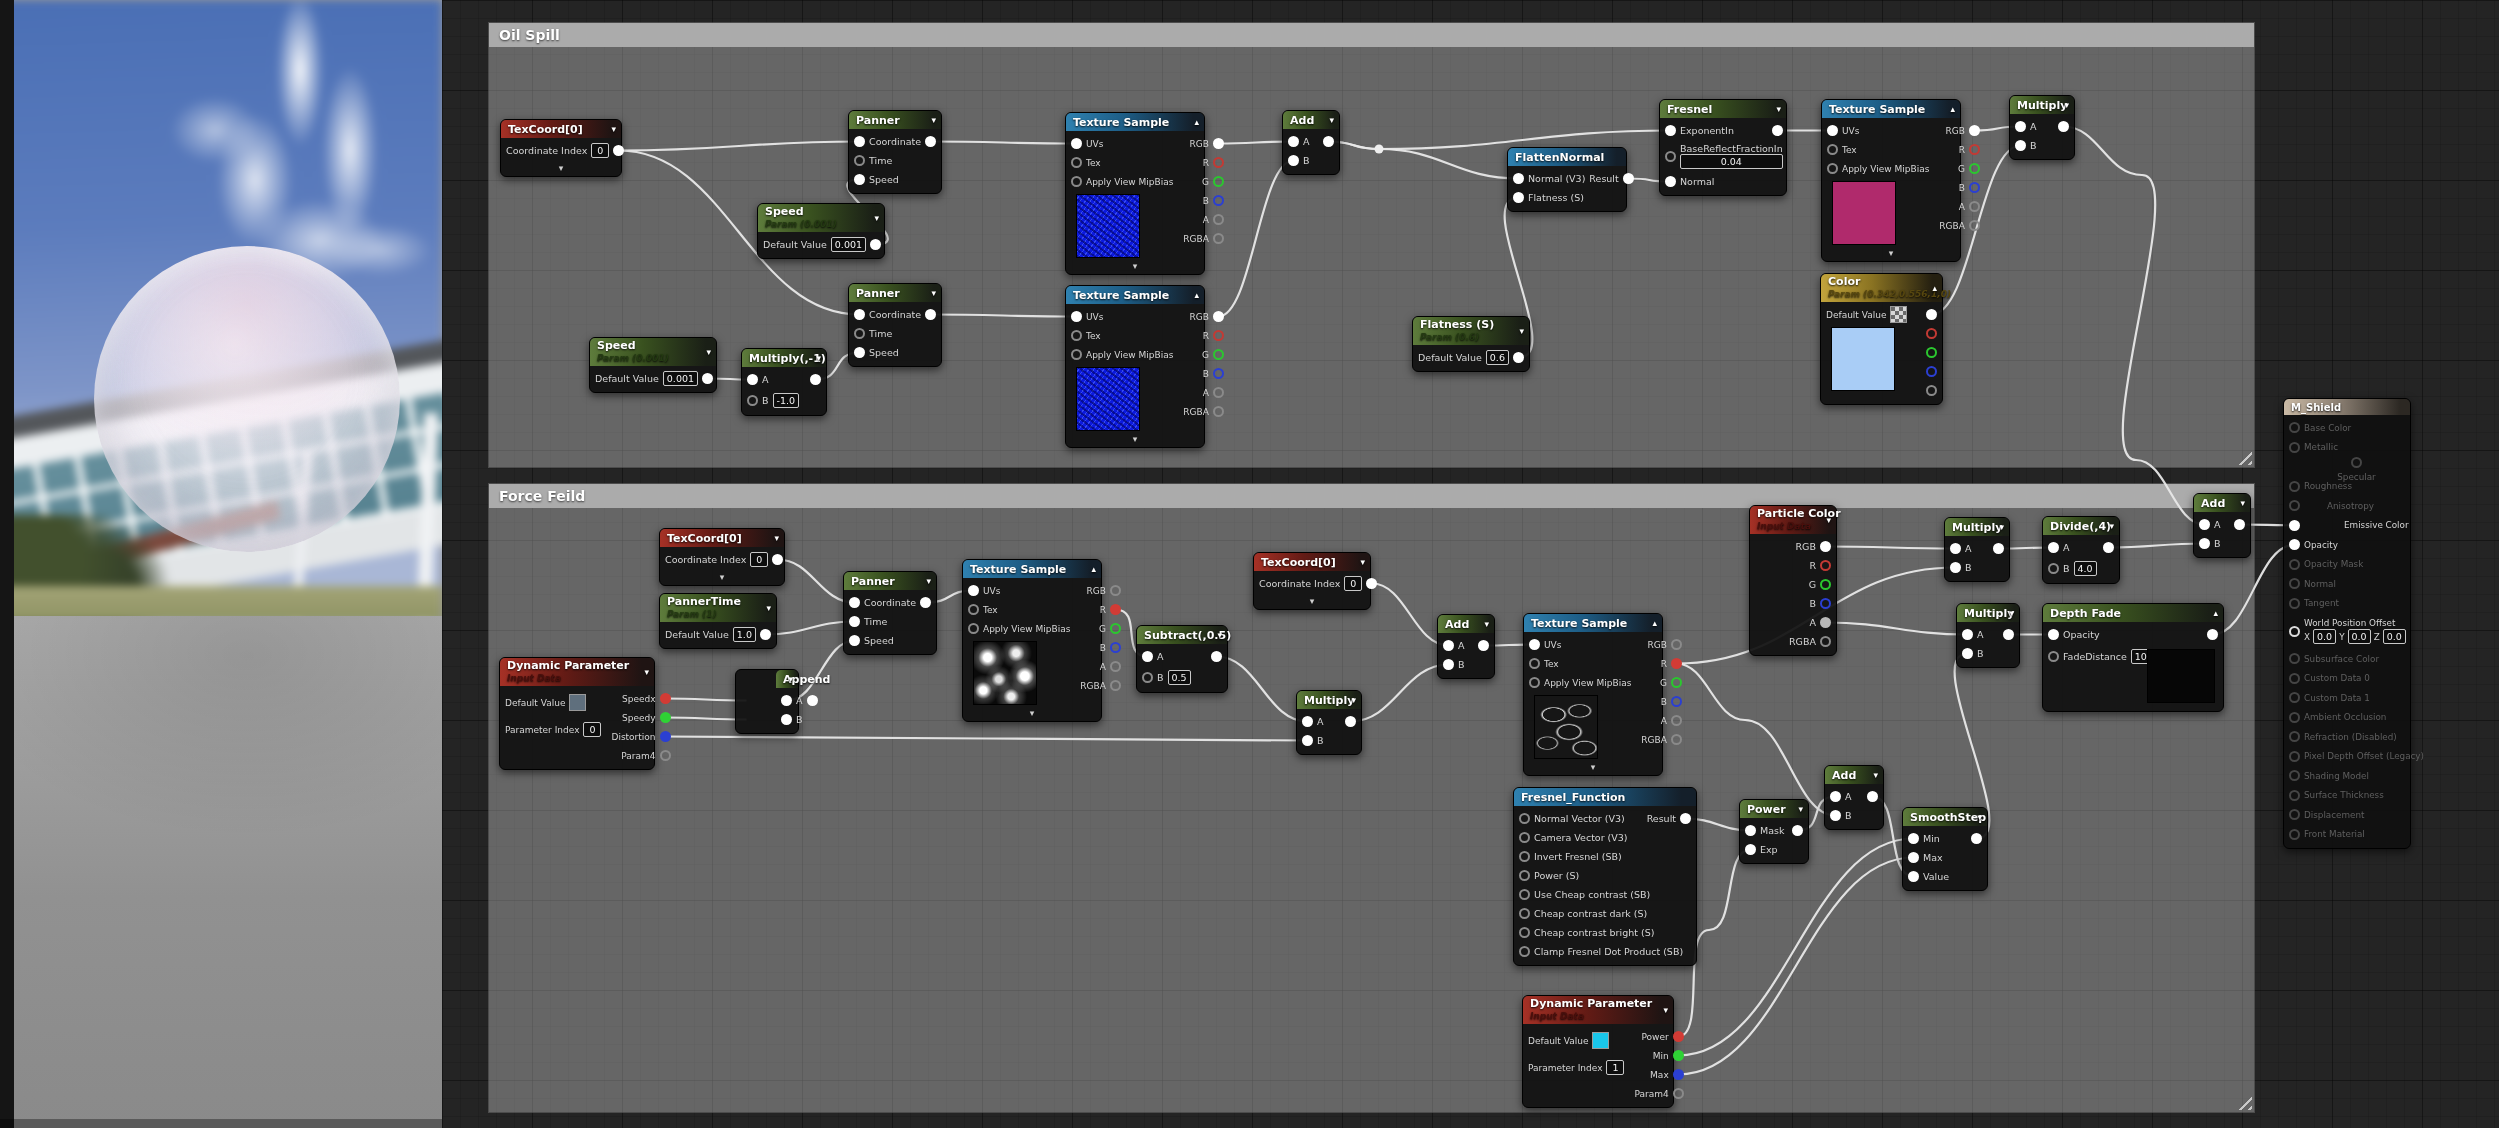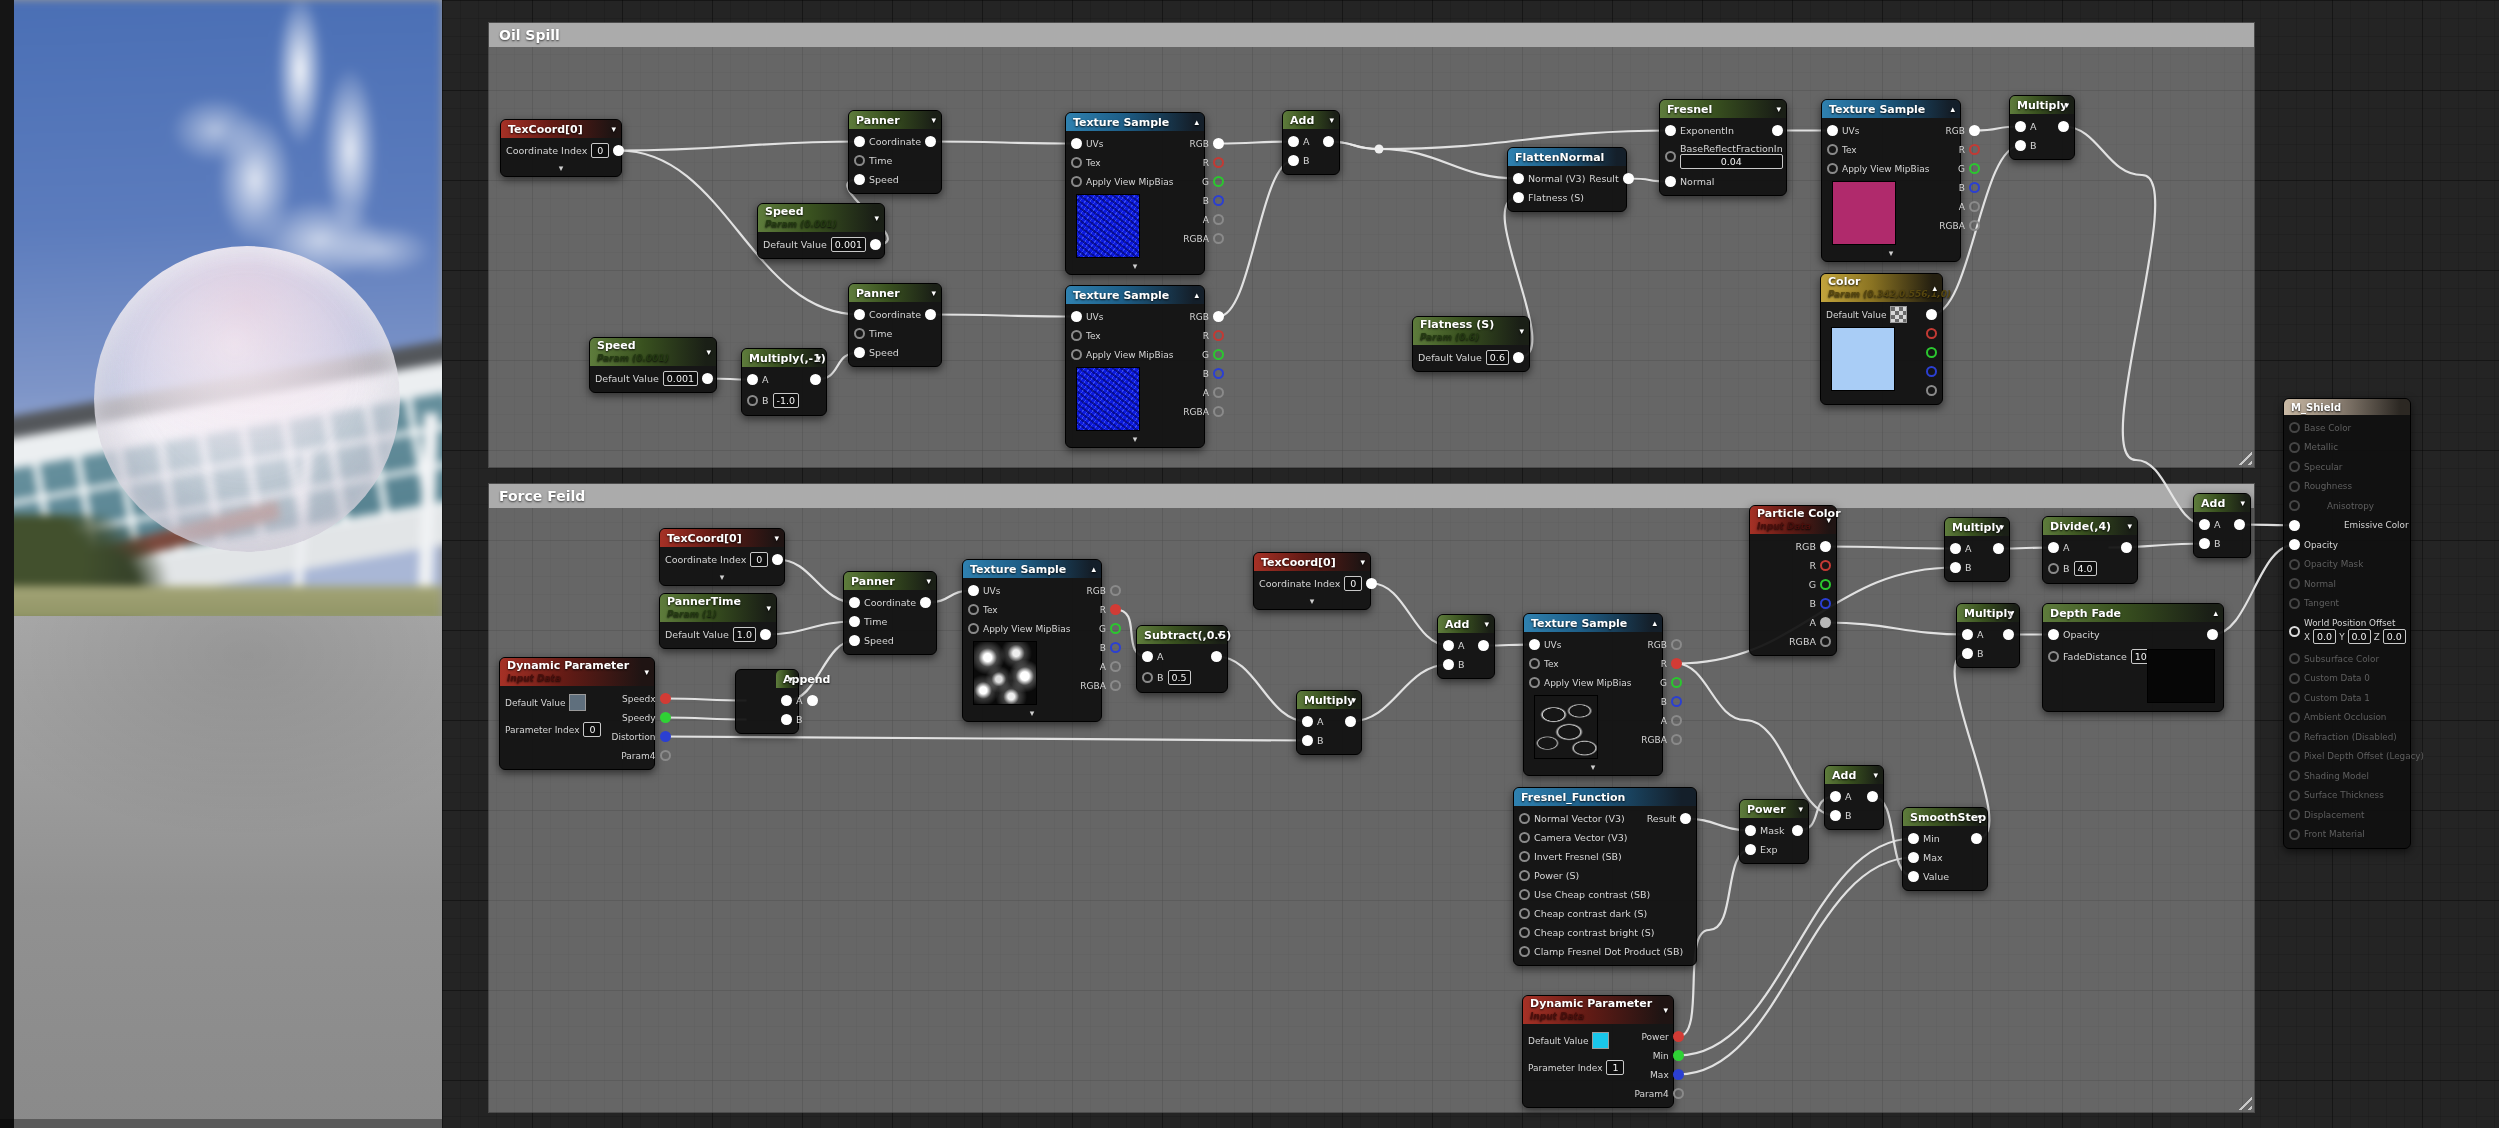--- a/index.html
+++ b/index.html
@@ -992,21 +992,21 @@
               <span>A</span>
               <span class="pin fill c-white ml"></span>
             </div>
             <div class="row">
               <span class="pin fill c-white"></span>
               <span>B</span>
             </div>
           </div>
         </div>
       </div>
-      <div class="node t-green" style="left: 1600px; top: 516px; width: 96px;">
+      <div class="node t-green" style="left: 1600px; top: 516px; width: 78px;">
         <div class="nhead">
           <span>Divide(,4)</span>
           <span class="chev">▾</span>
         </div>
         <div class="nbody">
           <div class="col main">
             <div class="row">
               <span class="pin fill c-white"></span>
               <span>A</span>
               <span class="pin fill c-white ml"></span>
@@ -1183,21 +1183,21 @@
         <div class="nbody">
           <div class="col main">
             <div class="row" style="height: 19.5px;">
               <span class="pin dim"></span>
               <span class="dis">Base Color</span>
             </div>
             <div class="row" style="height: 19.5px;">
               <span class="pin dim"></span>
               <span class="dis">Metallic</span>
             </div>
-            <div class="row" style="height: 19.5px;">
+            <div class="row" style="height: 19.5px; flex-direction: column;">
               <span class="pin dim"></span>
               <span class="dis">Specular</span>
             </div>
             <div class="row" style="height: 19.5px;">
               <span class="pin dim"></span>
               <span class="dis">Roughness</span>
             </div>
             <div class="row" style="height: 19.5px; gap: 27px;">
               <span class="pin dim"></span>
               <span class="dis">Anisotropy</span>

